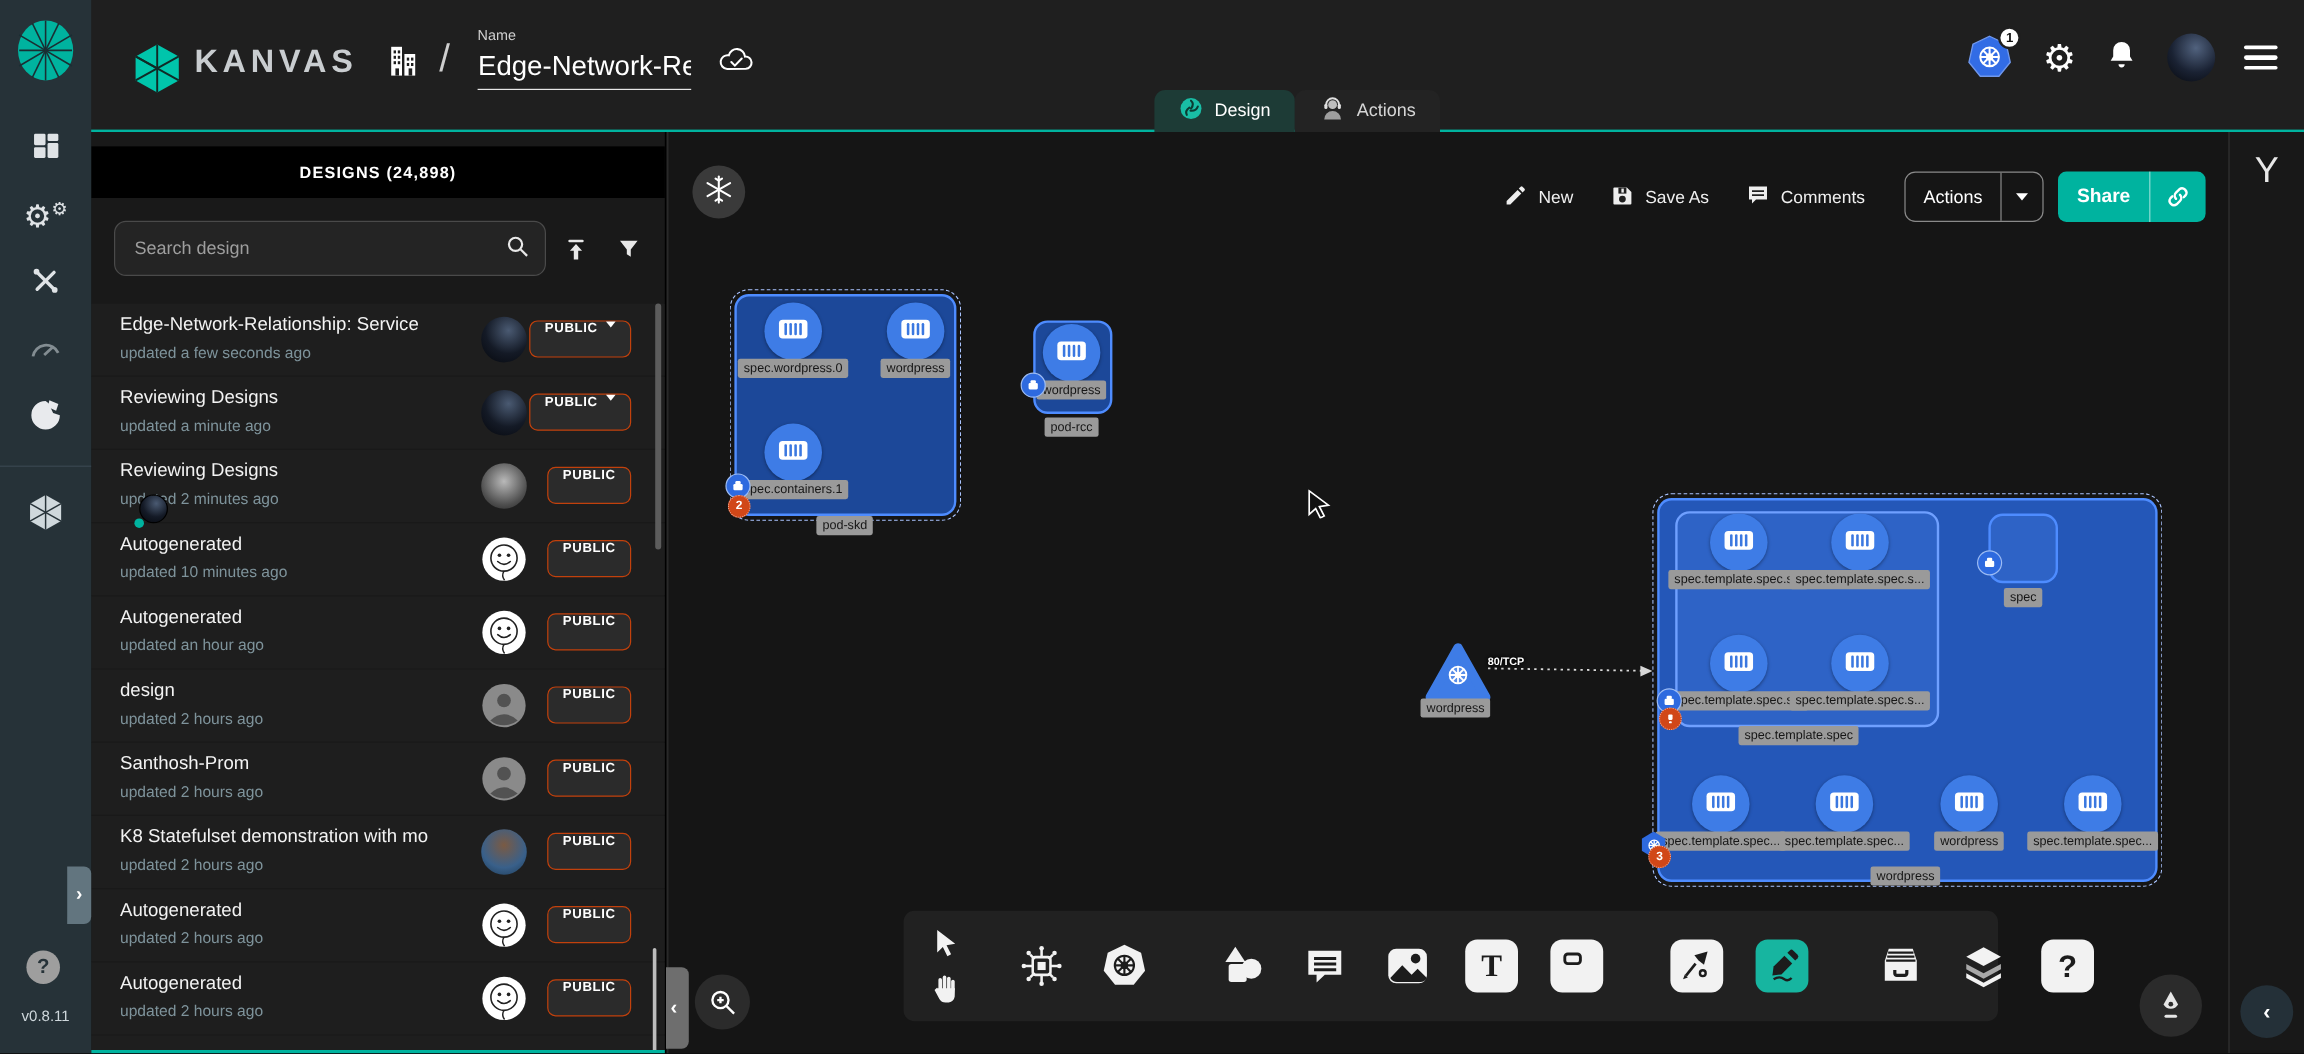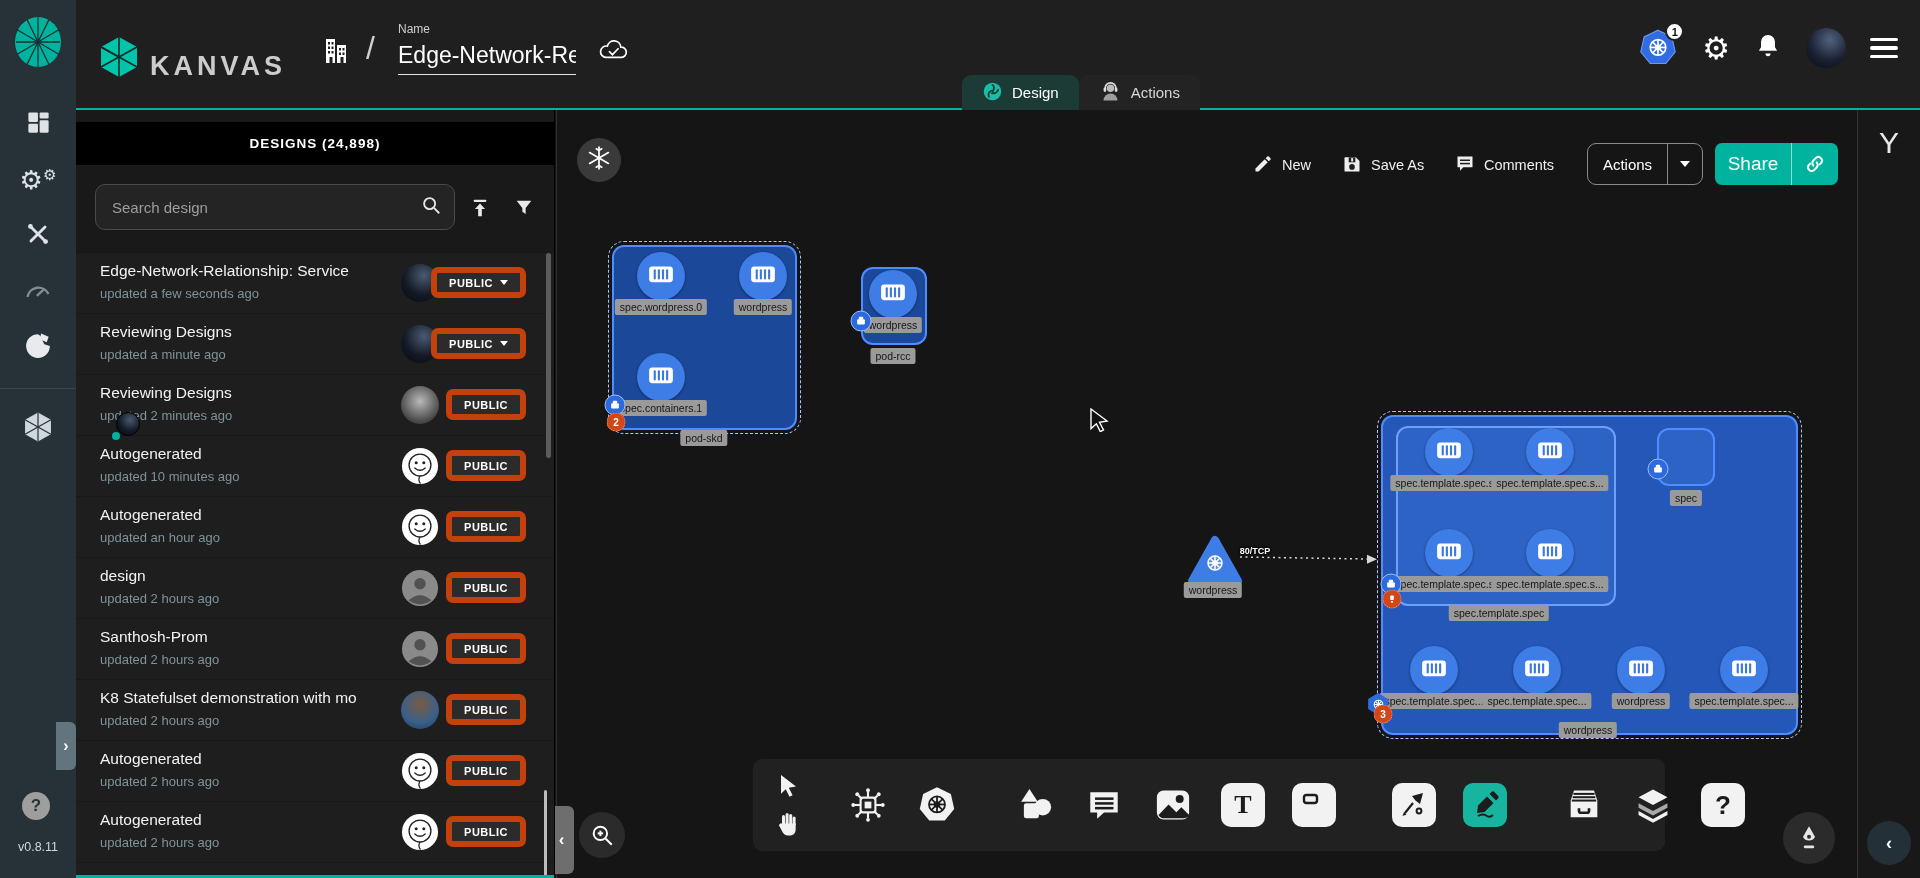--- a/index.html
+++ b/index.html
@@ -6,21 +6,21 @@
     --accent:#00B39F; --node_blue:#3E7CE6; --cluster_fill:#1C4899; --cluster_outer_fill:#2457B8;
     --cluster_inner_fill:#2E63C6; --cluster_border:#4E8CFF; --badge_red:#D14718; --badge_blue:#2E6ADF; --k8s_blue:#326CE5;
   }
   *{box-sizing:border-box;margin:0;padding:0}
   html,body{background:#0c0c0c}
   body{font-family:"Liberation Sans",sans-serif}
   #app{position:relative;width:1920px;height:878px;background:#141414;overflow:hidden;color:#eee}
 
   
   .header{position:absolute;left:0;top:0;width:1920px;height:110px;background:#1f1f1f;border-bottom:2px solid var(--accent);z-index:4}
-  .kanvas-logo{position:absolute;left:100px;top:36px;display:flex;align-items:flex-end;gap:12px}
+  .kanvas-logo{position:absolute;left:112px;top:36px;display:flex;align-items:flex-start;gap:12px}
   .kanvas-word{font-size:27px;font-weight:bold;letter-spacing:4px;color:#c9cdd0}
   .org-icon{position:absolute;left:322px;top:36px}
   .crumb-sep{position:absolute;left:366px;top:30px;font-size:32px;font-weight:100;color:#cfcfcf}
   .name-block{position:absolute;left:398px;top:22px;width:180px}
   .name-label{font-size:12px;color:#cfcfcf;margin-bottom:4px}
   .name-input{width:178px;background:transparent;border:none;border-bottom:1px solid #e6e6e6;color:#ffffff;font-size:23px;font-family:"Liberation Sans",sans-serif;padding:2px 0 5px 0;outline:none}
   .cloud-ic{position:absolute;left:598px;top:38px}
   .hdr-right{position:absolute;right:22px;top:28px;display:flex;align-items:center;gap:24px}
   .k8s-ctx{position:relative;width:40px;height:40px}
   .ctx-badge{position:absolute;right:-6px;top:-6px;width:19px;height:19px;border-radius:50%;background:#fff;color:#111;font-size:11px;font-weight:bold;display:flex;align-items:center;justify-content:center;border:2px solid #1f1f1f}
@@ -53,21 +53,21 @@
   .search-box input::placeholder{color:#9e9e9e}
   .pn-ic{position:absolute;top:10px;width:28px;height:28px;display:flex;align-items:center;justify-content:center;cursor:pointer}
   .list{position:absolute;left:0;top:143px;right:0;bottom:0;overflow:hidden}
   .design-row{position:relative;height:60px;background:#1e1e1e;margin-bottom:1px;cursor:pointer}
   .design-name{position:absolute;left:24px;top:9px;max-width:295px;font-size:15.5px;color:#f3f3f3;white-space:nowrap;overflow:hidden}
   .design-updated{position:absolute;left:24px;top:33px;font-size:13px;color:#7e939b}
   .row-av{position:absolute;left:325px;top:11px;width:38px;height:38px;border-radius:50%;overflow:hidden}
   .av-photo-dark{background:radial-gradient(circle at 60% 30%,#4a5a72 0%,#141a26 55%,#05070c 100%)}
   .av-photo-masked{background:radial-gradient(circle at 50% 40%,#b9b9b9 0%,#4f4f4f 65%,#222 100%)}
   .av-photo-man{background:radial-gradient(circle at 50% 35%,#7a5a43 0%,#39608a 60%,#1d3a55 100%)}
-  .vis-badge{position:absolute;right:28px;top:14px;height:31px;padding:0 12px;background:#2b2b2b;border:6px solid #c2410c;border-radius:7px;color:#fff;font-size:11px;font-weight:bold;letter-spacing:.5px;display:flex;align-items:center;gap:7px;cursor:pointer;font-family:"Liberation Sans",sans-serif}
+  .vis-badge{position:absolute;right:28px;top:14px;height:31px;padding:0 12px;background:#2b2b2b;border:1px solid #c2410c;border-radius:7px;color:#fff;font-size:11px;font-weight:bold;letter-spacing:.5px;display:flex;align-items:flex-start;gap:7px;cursor:pointer;font-family:"Liberation Sans",sans-serif}
   .caret-dn{width:0;height:0;border-left:4.5px solid transparent;border-right:4.5px solid transparent;border-top:5px solid #fff}
   .partial-row{height:15px;background:#1e1e1e;margin-top:0}
   .scroll-thumb{position:absolute;right:3px;top:143px;width:5px;height:205px;background:#5c5c5c;border-radius:3px;z-index:6}
   .scroll-thumb2{position:absolute;right:7px;bottom:2px;width:3px;height:86px;background:#bdbdbd;border-radius:2px;z-index:6}
   .panel-bottom-bar{position:absolute;left:0;bottom:0;width:100%;height:3px;background:var(--accent);z-index:7}
   .collab-av{position:absolute;left:40px;top:302px;width:24px;height:24px;border-radius:50%;z-index:8;border:1px solid #000}
   .collab-dot{position:absolute;left:36px;top:322px;width:8px;height:8px;border-radius:50%;background:var(--accent);z-index:8}
 
   
   .canvas{position:absolute;left:556px;top:110px;right:0;bottom:0;background:#151515;border-left:1px solid #303030;z-index:1}
@@ -95,21 +95,21 @@
   .mouse-cursor{position:absolute;left:1088px;top:408px;z-index:9}
   
   .ct-item{position:absolute;top:146px;height:38px;display:flex;align-items:center;gap:9px;font-size:14.5px;color:#f0f0f0;cursor:pointer}
   .ct-new{left:1253px}.ct-save{left:1342px}.ct-comments{left:1455px}
   .actions-btn{position:absolute;left:1587px;top:143px;width:116px;height:42px;border:1px solid #8a8a8a;border-radius:9px;display:flex;align-items:center;background:transparent;color:#fff;cursor:pointer}
   .actions-btn .al{flex:1;text-align:center;font-size:15px}
   .actions-btn .asep{width:1px;height:100%;background:#8a8a8a}
   .actions-btn .acar{width:34px;display:flex;align-items:center;justify-content:center}
   .car-dn{width:0;height:0;border-left:5px solid transparent;border-right:5px solid transparent;border-top:6px solid #fff}
   .share-btn{position:absolute;left:1715px;top:143px;width:123px;height:42px;background:var(--accent);border-radius:7px;display:flex;align-items:center;cursor:pointer}
-  .share-btn .sl{flex:1;text-align:center;color:#fff;font-size:19px;font-weight:normal}
+  .share-btn .sl{flex:1;text-align:center;color:#fff;font-size:16px;font-weight:bold}
   .share-btn .ssep{width:1px;height:100%;background:rgba(255,255,255,.55)}
   .share-btn .slink{width:46px;display:flex;align-items:center;justify-content:center}
   
   .btoolbar{position:absolute;left:753px;top:759px;width:912px;height:92px;background:#212121;border-radius:9px;display:flex;align-items:center;padding:0 14px;z-index:6}
   .bt-col{display:flex;flex-direction:column;gap:8px;align-items:center;width:52px}
   .bt-sep{width:1px;height:74px;background:#3c3c3c;margin:0 10px}
   .bt-group{display:flex;align-items:center;gap:27px;padding:0 18px}
   .bt-ic{width:42px;height:42px;display:flex;align-items:center;justify-content:center;cursor:pointer}
   .sqic{width:44px;height:44px;border-radius:10px;background:#f2f2f2;color:#1c1c1c;display:flex;align-items:center;justify-content:center;font-weight:bold;cursor:pointer}
   .sqic.teal{background:#17b5a0}

